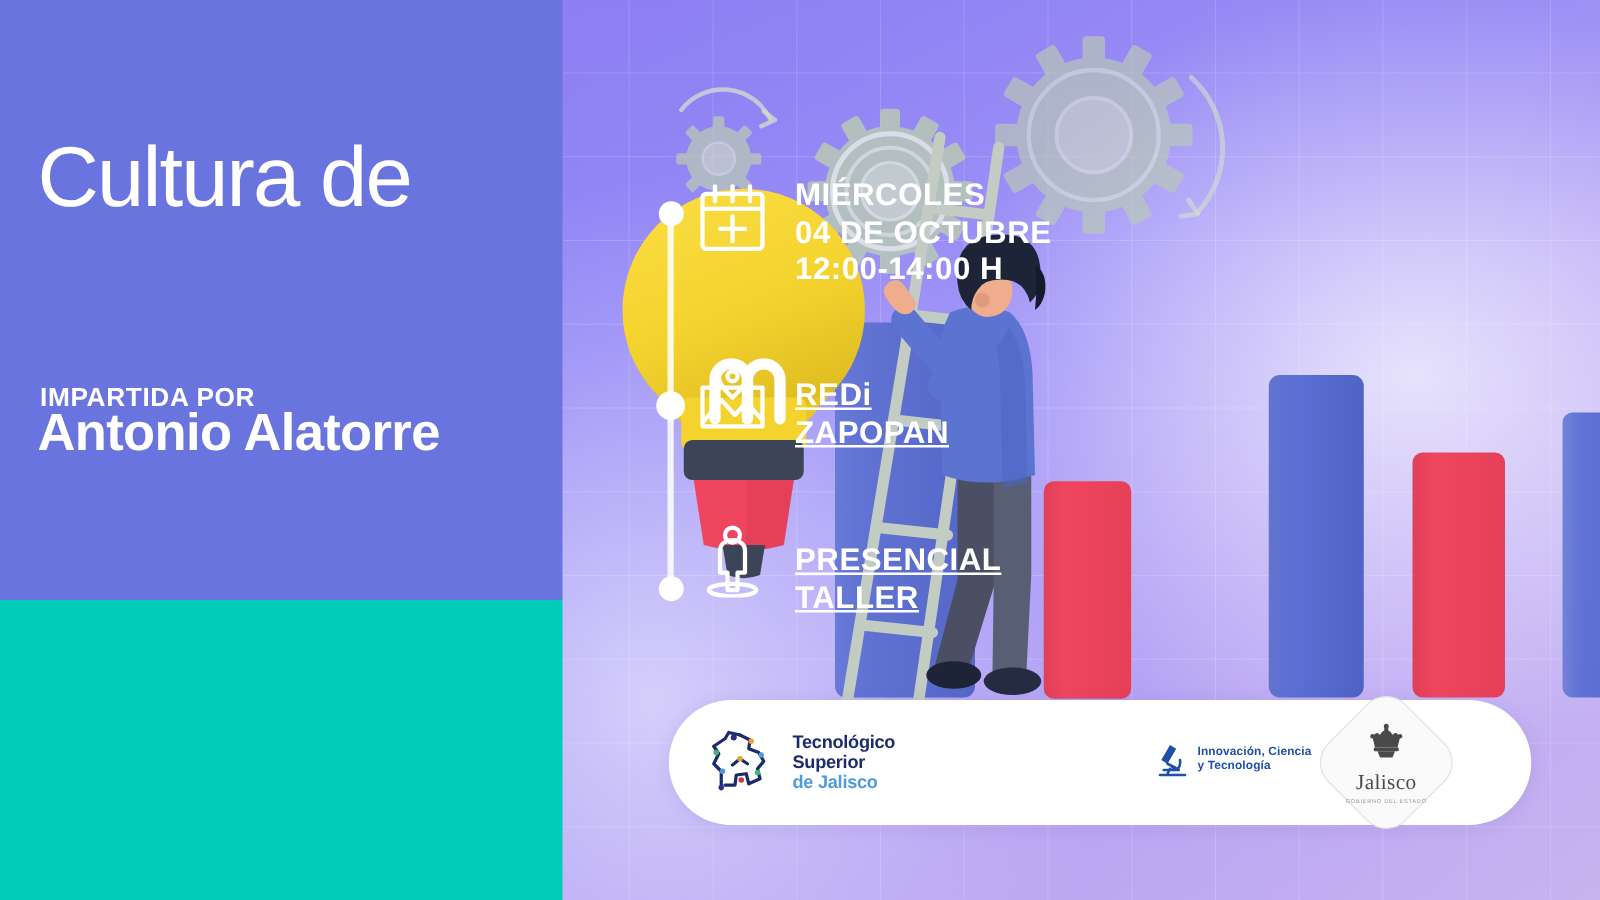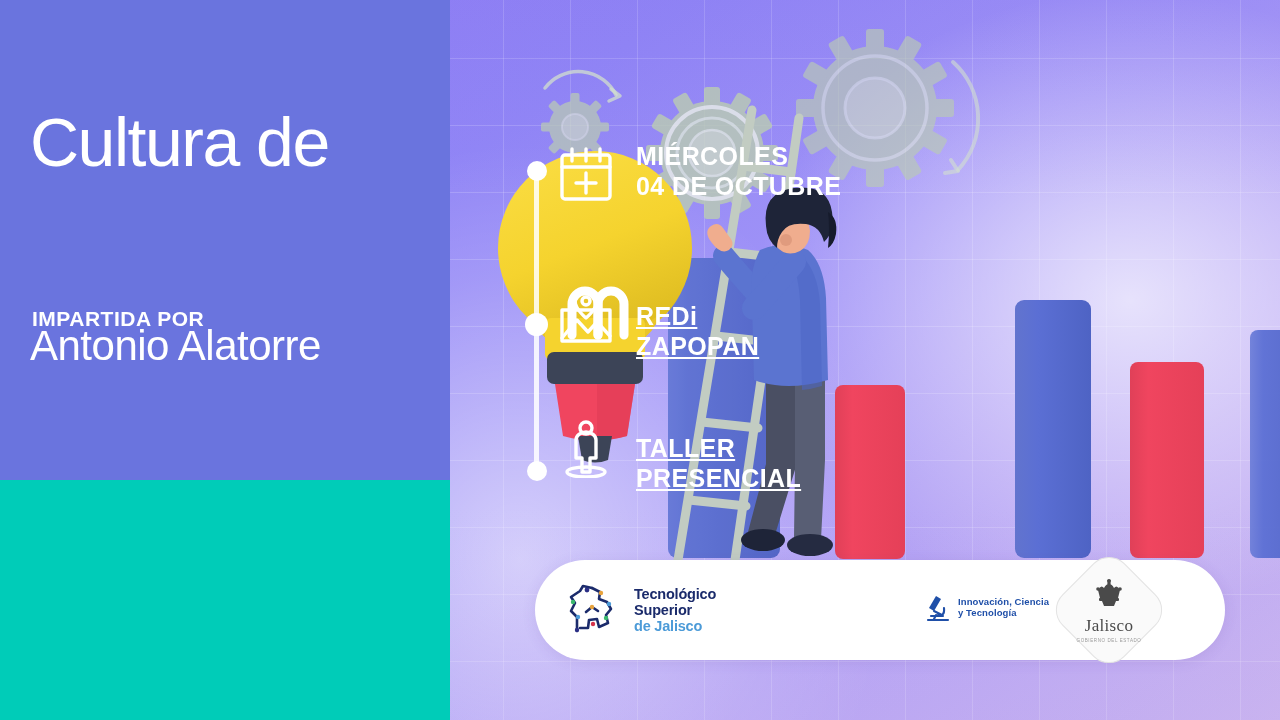--- a/index.html
+++ b/index.html
@@ -59,21 +59,21 @@
     white-space:nowrap;
   }
   .by-label {
     position:absolute; left:2px; top:308px;
     font-size:21px; font-weight:bold; color:#ffffff;
     letter-spacing:0.5px; line-height:1;
     white-space:nowrap;
   }
   .by-name {
     position:absolute; left:0; top:325px;
-    font-size:42px; font-weight:normal; color:#ffffff;
+    font-size:42px; font-weight:bold; color:#ffffff;
     letter-spacing:-0.5px; line-height:1;
     white-space:nowrap;
   }
 
   
   .timeline-rail {
     position:absolute; left:534px; top:171px;
     width:5px; height:300px;
     background:rgba(255,255,255,0.85);
     border-radius:3px;
@@ -350,20 +350,21 @@
         <line x1="14" y1="3" x2="14" y2="15"></line>
         <line x1="28" y1="3" x2="28" y2="15"></line>
         <line x1="42" y1="3" x2="42" y2="15"></line>
         <line x1="28" y1="27" x2="28" y2="47"></line>
         <line x1="18" y1="37" x2="38" y2="37"></line>
       </svg>
     </div>
     <div class="txt">
       <div>MIÉRCOLES</div>
       <div>04 DE OCTUBRE</div>
+      <div>12:00-14:00 H</div>
     </div>
   </div>
 
   <div class="detail-row row-place">
     <div class="ico">
       <svg width="56" height="58" viewBox="0 0 56 58" fill="none" stroke="#ffffff" stroke-width="3.4" stroke-linecap="round" stroke-linejoin="round">
         <path d="M4,22 l48,0 l0,31 l-48,0 z"></path>
         <path d="M4,50 l15,-18 l11,12 l9,-10 l13,14"></path>
         <path d="M28,2 a11,11 0 0 1 11,11 c0,8 -11,17 -11,17 c0,0 -11,-9 -11,-17 a11,11 0 0 1 11,-11 z"></path>
         <circle cx="28" cy="13" r="4"></circle>
@@ -377,22 +378,22 @@
 
   <div class="detail-row row-mode">
     <div class="ico">
       <svg width="56" height="58" viewBox="0 0 56 58" fill="none" stroke="#ffffff" stroke-width="3.4" stroke-linecap="round" stroke-linejoin="round">
         <circle cx="28" cy="8" r="6"></circle>
         <path d="M18,20 a10,8 0 0 1 20,0 l0,18 l-6,0 l0,14 l-8,0 l0,-14 l-6,0 z"></path>
         <ellipse cx="28" cy="52" rx="19" ry="5"></ellipse>
       </svg>
     </div>
     <div class="txt">
+      <div>PRESENCIAL</div>
       <div>TALLER</div>
-      <div>PRESENCIAL</div>
     </div>
   </div>
 
   <div class="footer-bar">
     <div class="logos">
 
       <div class="logo logo-tsj">
         <svg width="62" height="52" viewBox="0 0 62 52">
           <g fill="none" stroke="#1B2B6B" stroke-width="2.6" stroke-linejoin="round" stroke-linecap="round">
             <path d="M14,47 l0,-14 l-6,-6 l4,-8 l-4,-6 l9,-6 l3,-5 l9,2"></path>

